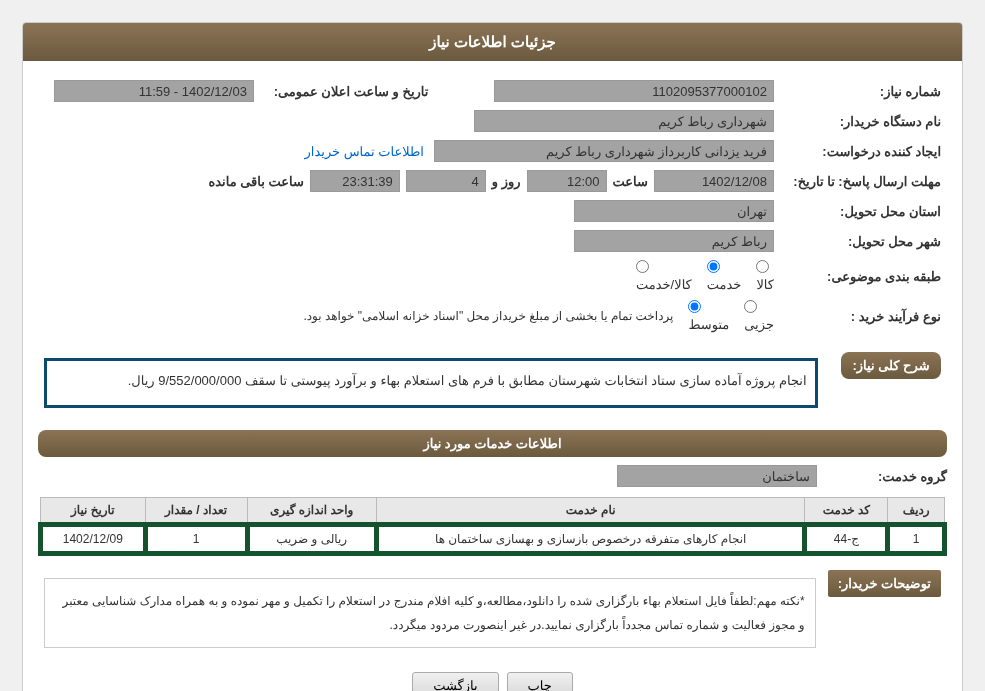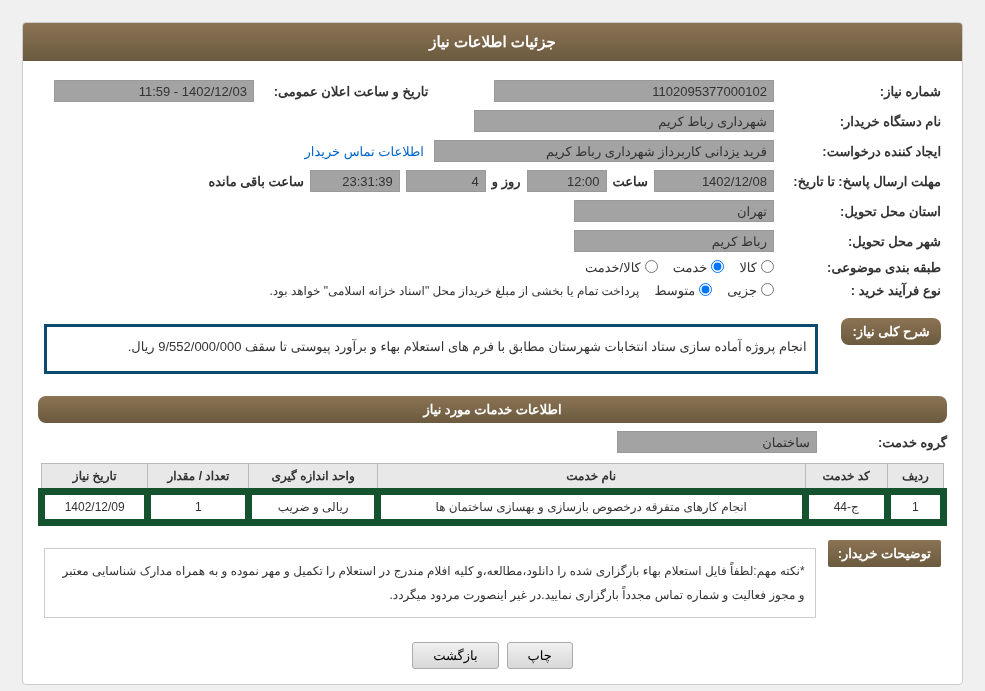--- a/index.html
+++ b/index.html
@@ -88,22 +88,23 @@
     }
 
     .radio-group {
       display: flex;
       gap: 15px;
       align-items: center;
     }
 
     .radio-item {
       display: flex;
-      align-items: flex-start;
+      align-items: flex-end;
       gap: 4px;
+      flex-direction: column;
     }
 
     .section-header {
       background: linear-gradient(to bottom, #8B7355, #6B5A3E);
       color: #fff;
       padding: 6px 10px;
       font-weight: bold;
       font-size: 13px;
       margin: 10px 0 8px 0;
       border-radius: 8px;
@@ -128,21 +129,21 @@
 
     .services-table th {
       background: #e8e8e8;
       border: 1px solid #bbb;
       padding: 5px 8px;
       text-align: center;
       font-weight: bold;
     }
 
     .services-table td {
-      border: 7px solid #14532d;
+      border: 5px solid #14532d;
       padding: 5px 8px;
       text-align: center;
     }
 
     .services-table tr:nth-child(even) td {
       background: #f9f9f9;
     }
 
     .note-box {
       border: 1px solid #ccc;

